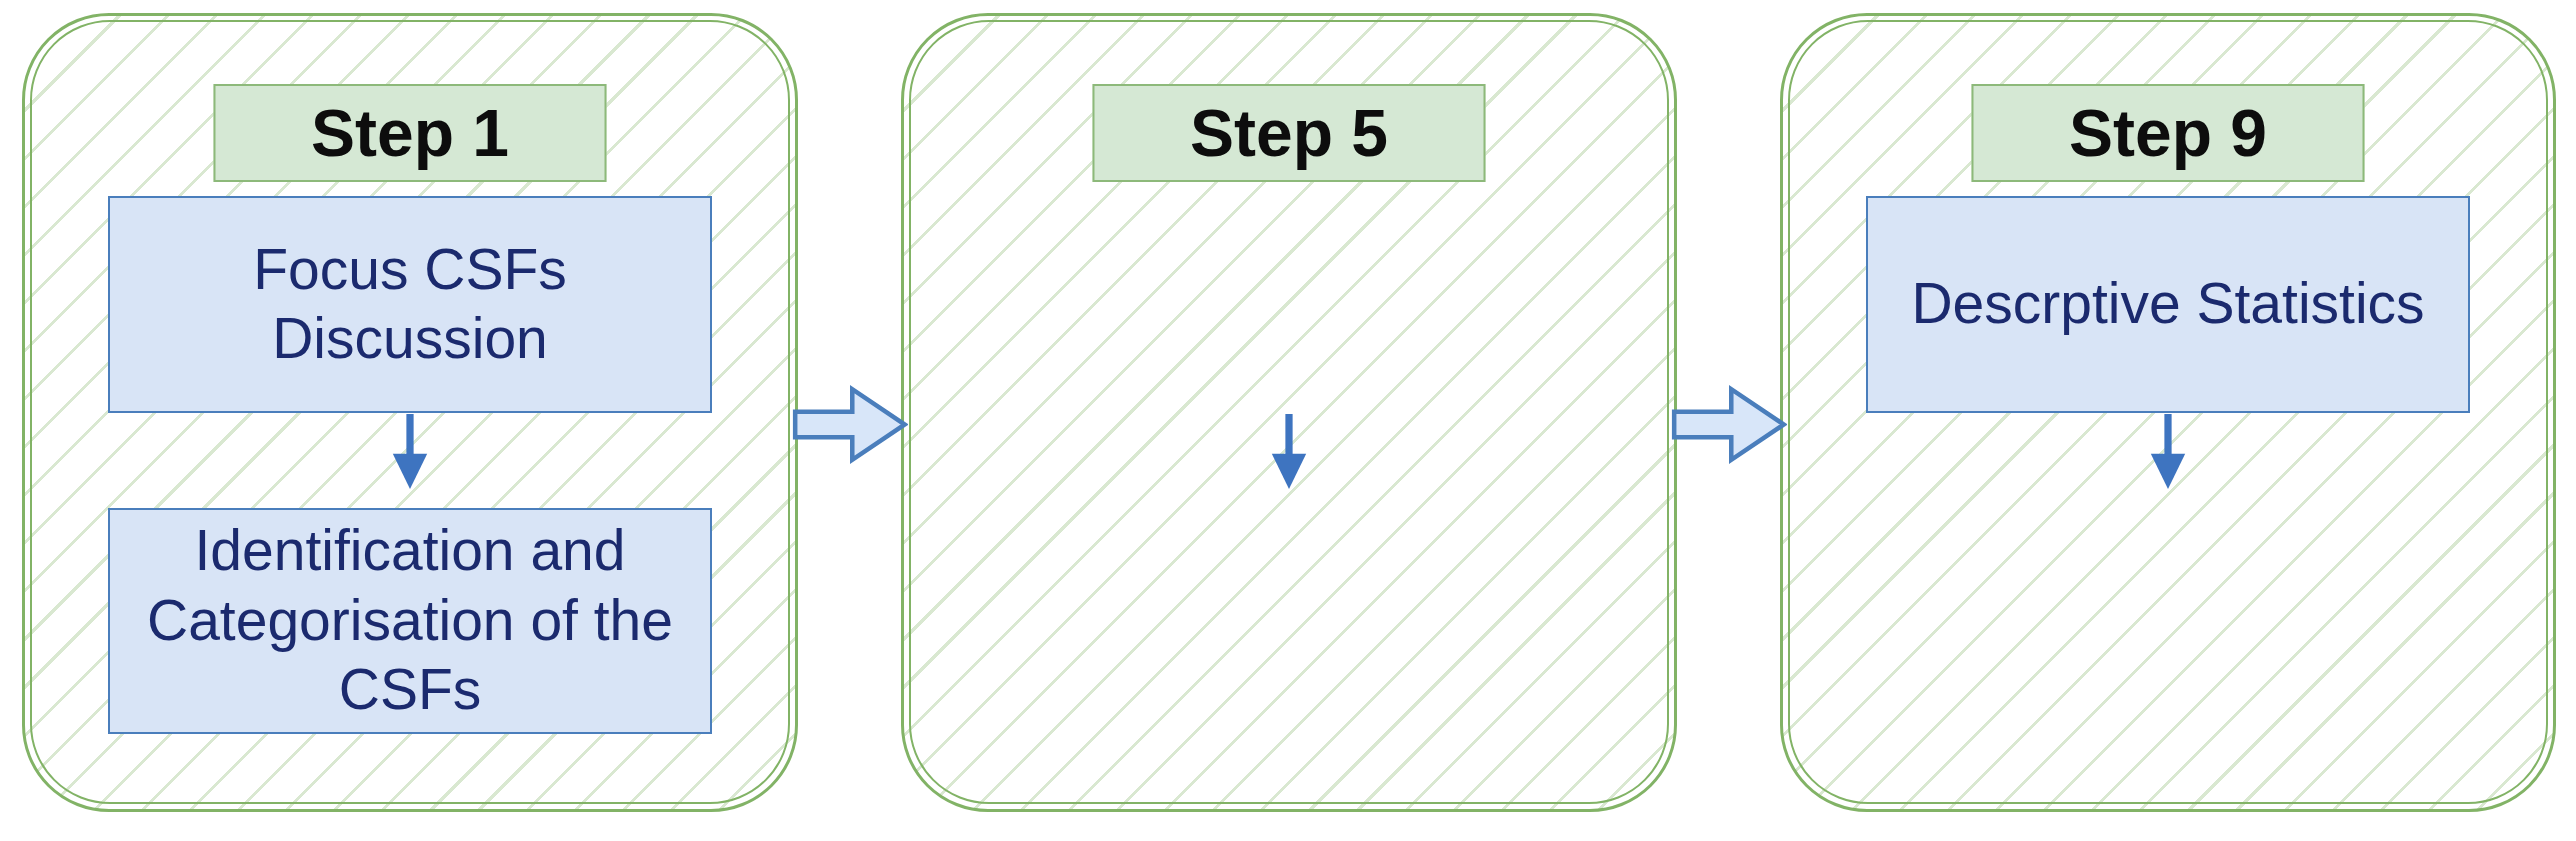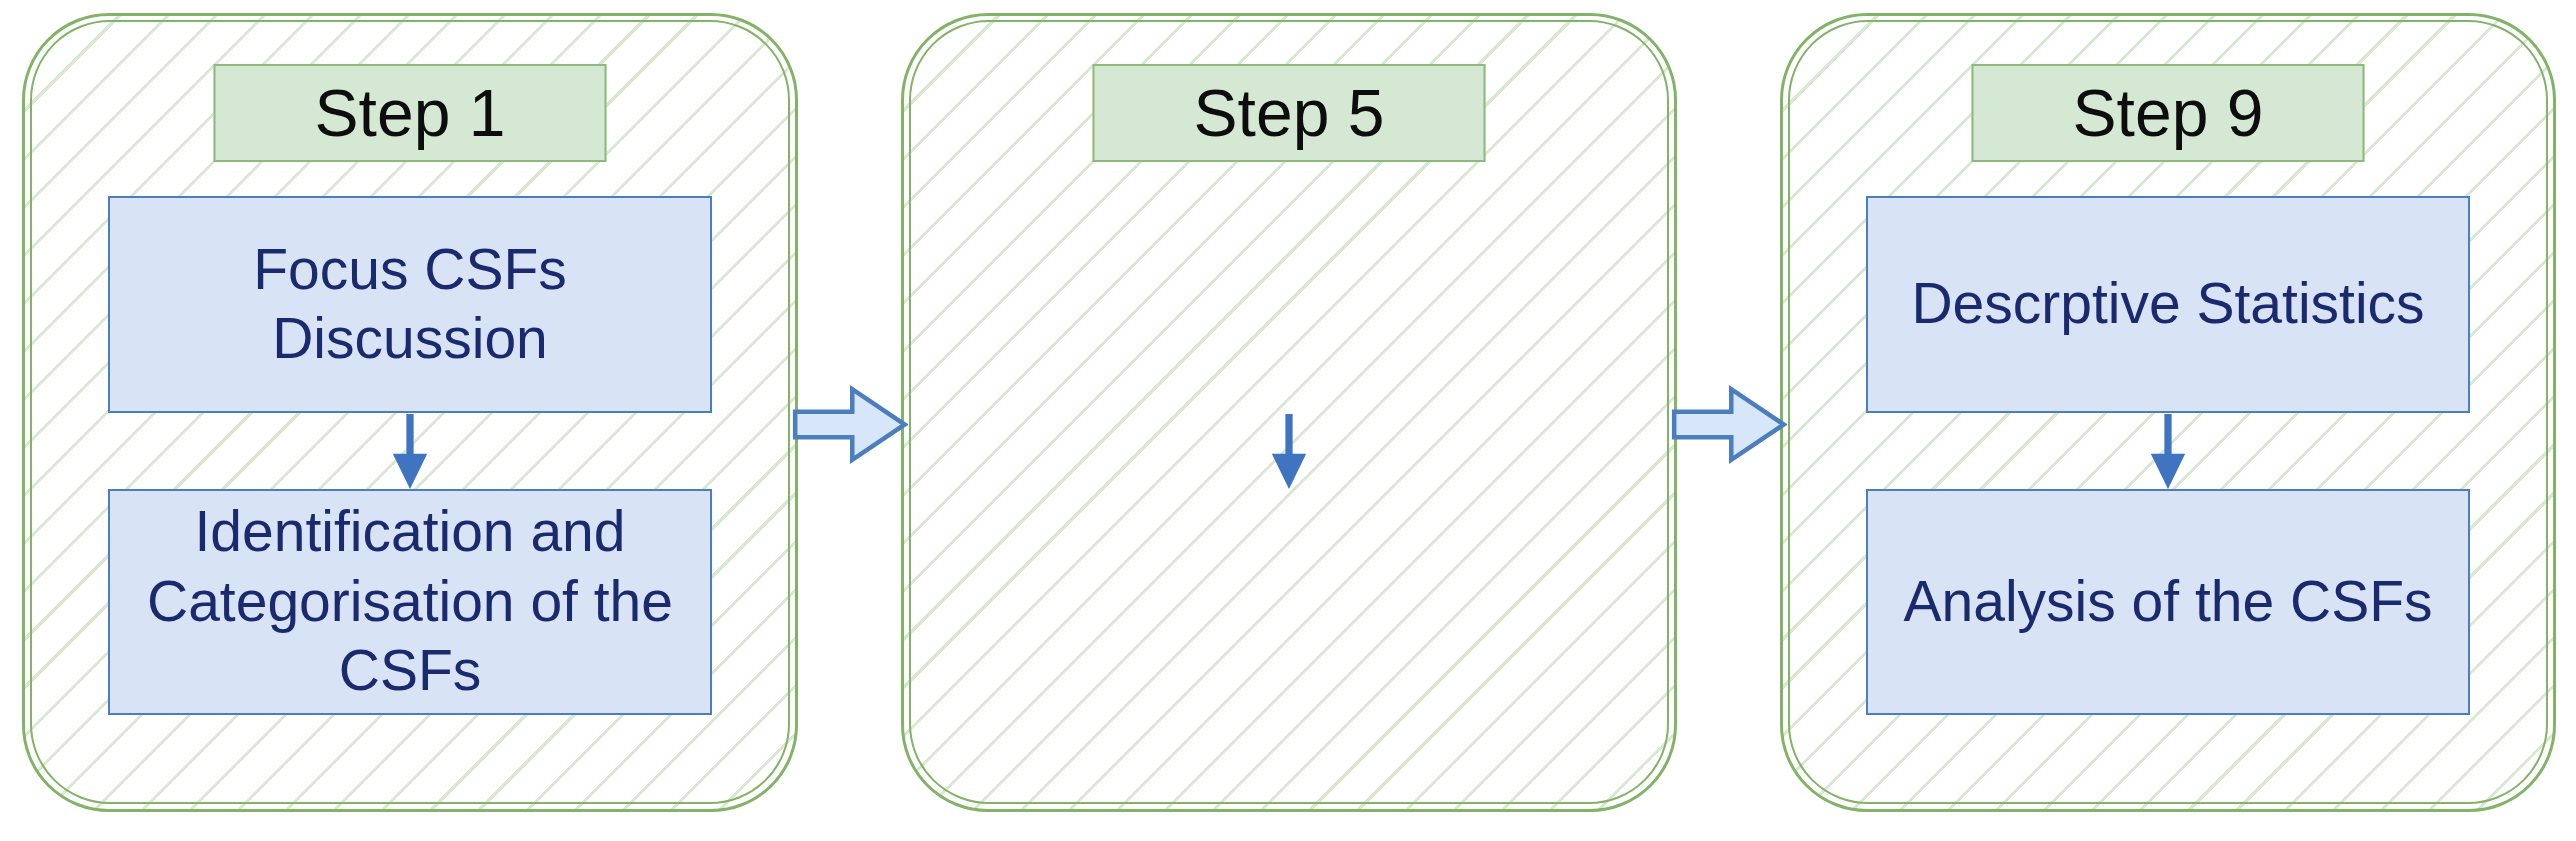--- a/index.html
+++ b/index.html
@@ -30,40 +30,40 @@
         var(--hatch-green) 31px, var(--hatch-green) 34px),
       #ffffff;
   }
   .panel-inner-line{
     position:absolute;inset:4.6px;
     border:2.7px solid var(--green-border);
     border-radius:80px;
     pointer-events:none;
   }
   .step-header{
-    position:absolute;top:48px;left:50%;transform:translateX(-50%);
+    position:absolute;top:68px;left:50%;transform:translateX(-50%);
     width:393px;height:98px;
     background:var(--header-green);
     border:2.7px solid #8db97a;
     display:flex;align-items:center;justify-content:center;
-    font-size:66px;font-weight:normal;color:#0d0d0d;
+    font-size:66px;font-weight:bold;color:#0d0d0d;
   }
   .proc-box{
     position:absolute;left:50%;transform:translateX(-50%);
     width:604px;
     background:var(--box-blue);
     border:2.7px solid var(--box-border-blue);
     color:var(--navy);
     font-size:57px;line-height:1.22;
     display:flex;align-items:center;justify-content:center;
     text-align:center;white-space:pre-line;
     padding:0 3.6px;
   }
   .proc-box.top-box{top:180px;height:217px;}
-  .proc-box.bottom-box{top:473px;height:226px;}
+  .proc-box.bottom-box{top:492px;height:226px;}
   .down-arrow{
     position:absolute;top:398px;left:50%;transform:translateX(-50%);
     width:58px;height:76px;
   }
   .connector{
     position:relative;
     width:103px;height:799px;flex:0 0 103px;
   }
   .right-arrow{
     position:absolute;top:368px;left:-6.4px;
@@ -111,17 +111,16 @@
   </div>
 
   <section class="panel">
     <div class="panel-inner-line"></div>
     <div class="step-header">Step 9</div>
     <div class="proc-box top-box">Descrptive Statistics</div>
     <svg class="down-arrow" viewBox="0 0 64 84">
       <line x1="32" y1="0" x2="32" y2="48" stroke="#3e74c0" stroke-width="8"></line>
       <polygon points="13,44 51,44 32,83" fill="#3e74c0"></polygon>
     </svg>
-    <div class="proc-box bottom-box">Analysis of the CSFs</div>
   </section>
 
 </div>
 
 
 </body></html>

